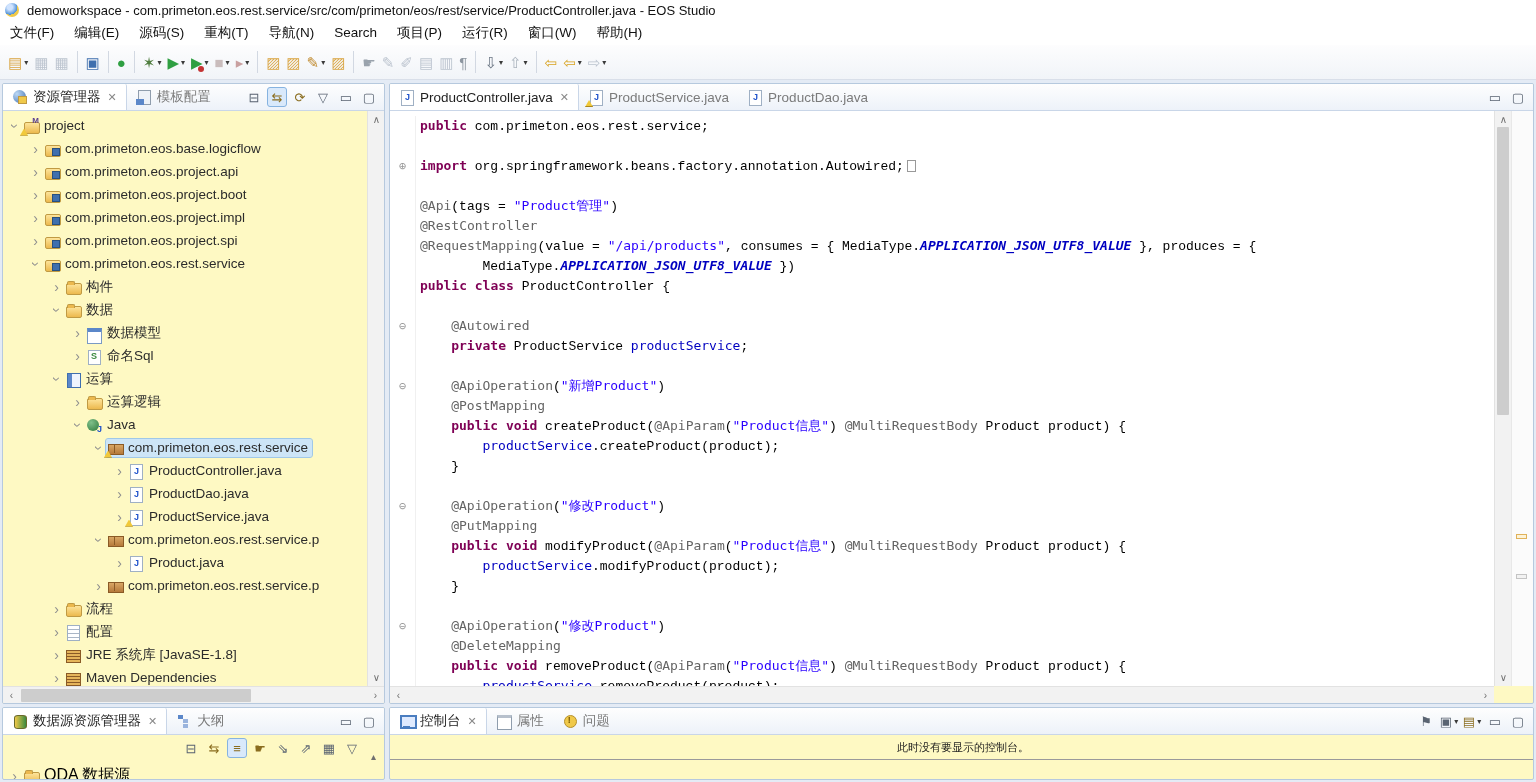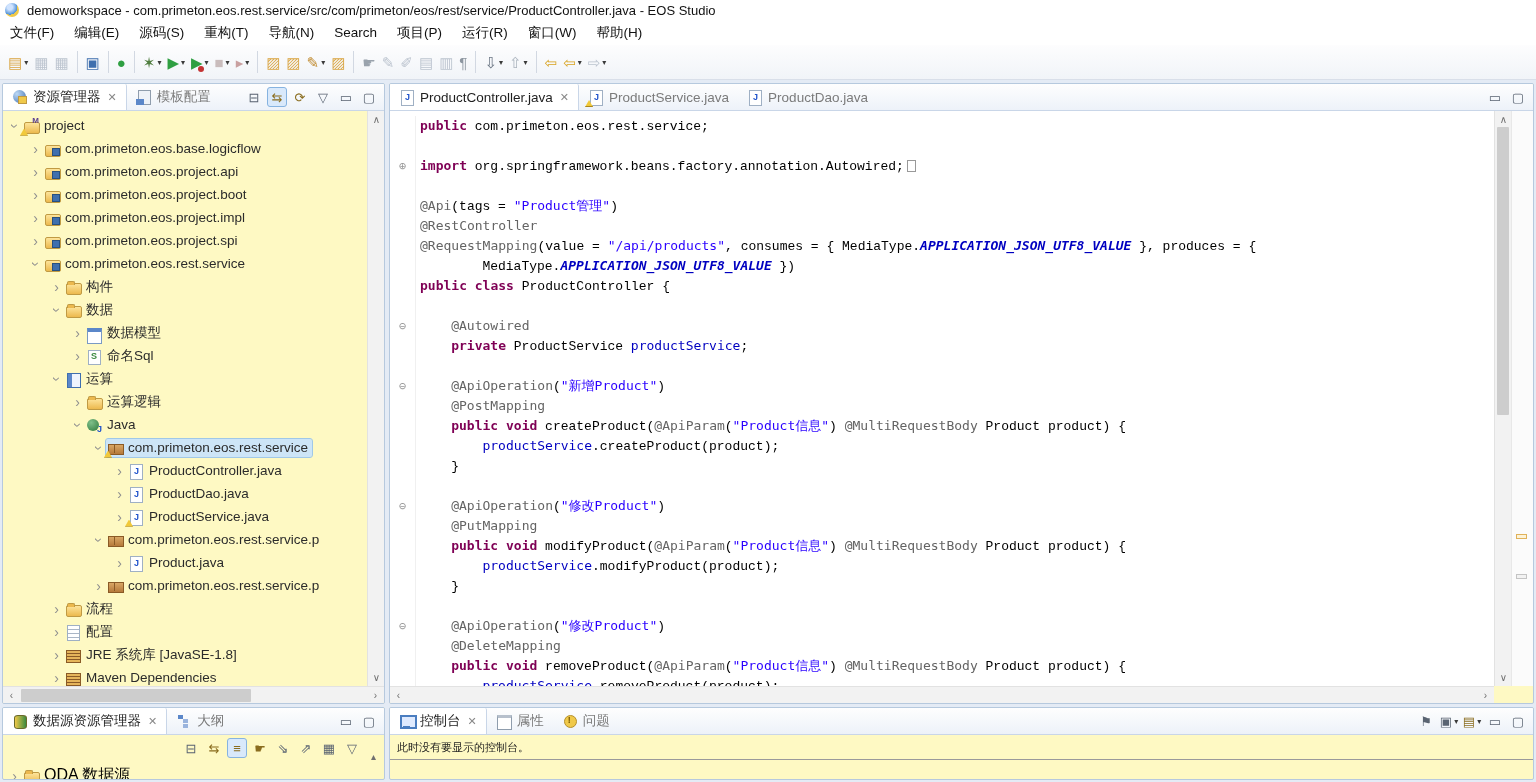--- a/index.html
+++ b/index.html
@@ -22,21 +22,21 @@
     border-radius:3px; position:relative; flex:none; }
   .tb-glyph { font-size:15px; line-height:1; }
   .tb-ov { position:absolute; right:8px; bottom:3px; width:6px; height:6px; border-radius:50%; }
   .dd { font-size:8px; color:#3a3a3a; margin-left:2px; }
 
   
   .panel { position:absolute; background:#fef9c3; border:1px solid #b6c9de; border-radius:2px; overflow:hidden; }
   #explorer-panel   { left:2px;   top:83px;  width:383px;  height:621px; }
   #editor-panel     { left:389px; top:83px;  width:1145px; height:621px; }
   #datasource-panel { left:2px;   top:707px; width:383px;  height:73px; }
-  #console-panel    { left:389px; top:707px; width:1145px; height:73px; }
+  #console-panel    { left:389px; top:707px; width:1145px; height:73px;text-align:center; }
 
   .phead { position:absolute; left:0; top:0; right:0; height:27px;
     background:linear-gradient(#fefefe,#edf2f9); border-bottom:1px solid #c9d6e8;
     display:flex; align-items:stretch; }
   .vtab { display:flex; align-items:center; gap:5px; padding:0 9px; font-size:13.5px; color:#7b7b7b; }
   .vtab.active { background:#fff; color:#1e1e1e; border-right:1px solid #c9d6e8; border-radius:2px 2px 0 0; }
   .tabclose { font-size:11px; color:#888; margin-left:2px; }
   .pactions { margin-left:auto; display:flex; align-items:center; gap:3px; padding-right:5px; }
   .pabtn { width:20px; height:20px; display:flex; align-items:center; justify-content:center;
     font-size:13px; color:#8a6d1f; border-radius:3px; }

